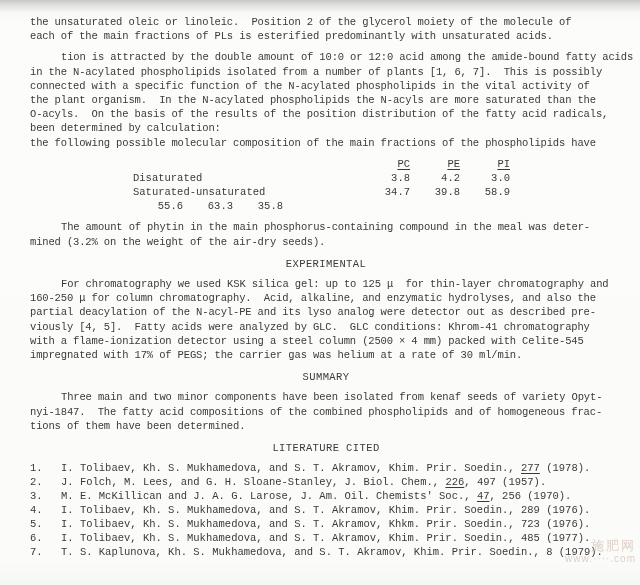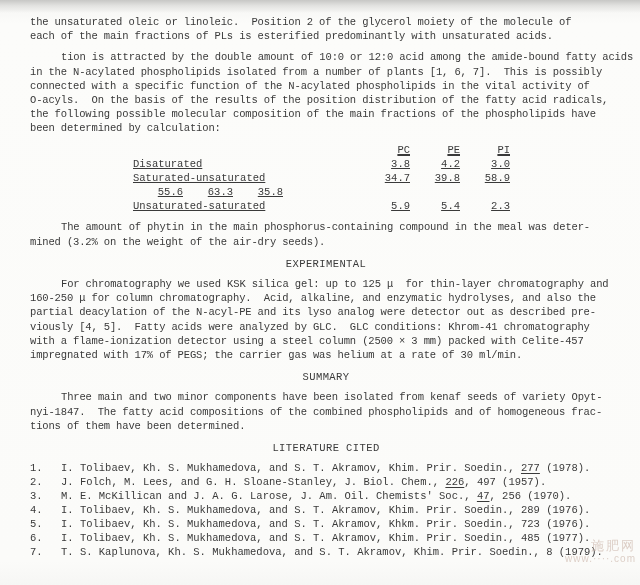--- a/index.html
+++ b/index.html
@@ -36,21 +36,21 @@
     letter-spacing: -0.15px;
   }
   .para { margin: 0 0 7px 0; }
   .para.ind .line:first-child { padding-left: 31px; }
   .heading {
     text-align: center;
     line-height: 14.2px;
     margin: 8px 0 6px 0;
     letter-spacing: 0.4px;
   }
-  .table-block { margin: 2px 0 7px 103px; text-decoration: underline; }
+  .table-block { margin: 2px 0 7px 103px; }
   .trow { display: flex; line-height: 14.2px; height: 14.2px; }
   .tlabel { width: 227px; white-space: pre; }
   .tcell { width: 50px; text-align: right; white-space: pre; }
   .u { text-decoration: underline; text-underline-offset: 2px; }
   .refs .rrow { display: flex; line-height: 14.0px; height: 14.0px; }
   .rnum { width: 31px; white-space: pre; }
   .rtext { white-space: pre; }
   .watermark {
     position: absolute;
     right: 4px;
@@ -74,23 +74,24 @@
   <div class="content">
     <div class="para">
         <div class="line">the unsaturated oleic or linoleic.  Position 2 of the glycerol moiety of the molecule of</div>
         <div class="line">each of the main fractions of PLs is esterified predominantly with unsaturated acids.</div>
       </div>
 
     <div class="para ind">
         <div class="line">tion is attracted by the double amount of 10:0 or 12:0 acid among the amide-bound fatty acids</div>
         <div class="line">in the N-acylated phospholipids isolated from a number of plants [1, 6, 7].  This is possibly</div>
         <div class="line">connected with a specific function of the N-acylated phospholipids in the vital activity of</div>
+        <div class="line">the plant organism.  In the N-acylated phospholipids the N-acyls are more saturated than the</div>
         <div class="line">O-acyls.  On the basis of the results of the position distribution of the fatty acid radicals,</div>
+        <div class="line">been determined by calculation:</div>
         <div class="line">the following possible molecular composition of the main fractions of the phospholipids have</div>
-        <div class="line">been determined by calculation:</div>
       </div>
 
     <div class="table-block">
         <div class="trow">
           <div class="tlabel"></div>
           <div class="tcell"><span class="u">PC</span></div>
           <div class="tcell"><span class="u">PE</span></div>
           <div class="tcell"><span class="u">PI</span></div>
         </div>
         <div class="trow">
@@ -103,41 +104,35 @@
           <div class="tlabel">Saturated-unsaturated</div>
           <div class="tcell">34.7</div>
           <div class="tcell">39.8</div>
           <div class="tcell">58.9</div>
         </div>
         <div class="trow">
           <div class="tcell">55.6</div>
           <div class="tcell">63.3</div>
           <div class="tcell">35.8</div>
         </div>
-        <div class="trow">
-          <div class="tlabel">Unsaturated-saturated</div>
-          <div class="tcell">5.9</div>
-          <div class="tcell">5.4</div>
-          <div class="tcell">2.3</div>
-        </div>
       </div>
 
     <div class="para ind">
         <div class="line">The amount of phytin in the main phosphorus-containing compound in the meal was deter-</div>
         <div class="line">mined (3.2% on the weight of the air-dry seeds).</div>
       </div>
 
     <div class="heading">EXPERIMENTAL</div>
 
     <div class="para ind">
         <div class="line">For chromatography we used KSK silica gel: up to 125 μ  for thin-layer chromatography and</div>
         <div class="line">160-250 μ for column chromatography.  Acid, alkaline, and enzymatic hydrolyses, and also the</div>
         <div class="line">partial deacylation of the N-acyl-PE and its lyso analog were detector out as described pre-</div>
         <div class="line">viously [4, 5].  Fatty acids were analyzed by GLC.  GLC conditions: Khrom-41 chromatography</div>
-        <div class="line">with a flame-ionization detector using a steel column (2500 × 3 mm) packed with Celite-457</div>
+        <div class="line">with a flame-ionization detector using a steel column (2500 × 4 mm) packed with Celite-545</div>
         <div class="line">impregnated with 17% of PEGS; the carrier gas was helium at a rate of 30 ml/min.</div>
       </div>
 
     <div class="heading">SUMMARY</div>
 
     <div class="para ind">
         <div class="line">Three main and two minor components have been isolated from kenaf seeds of variety Opyt-</div>
         <div class="line">nyi-1847.  The fatty acid compositions of the combined phospholipids and of homogeneous frac-</div>
         <div class="line">tions of them have been determined.</div>
       </div>

